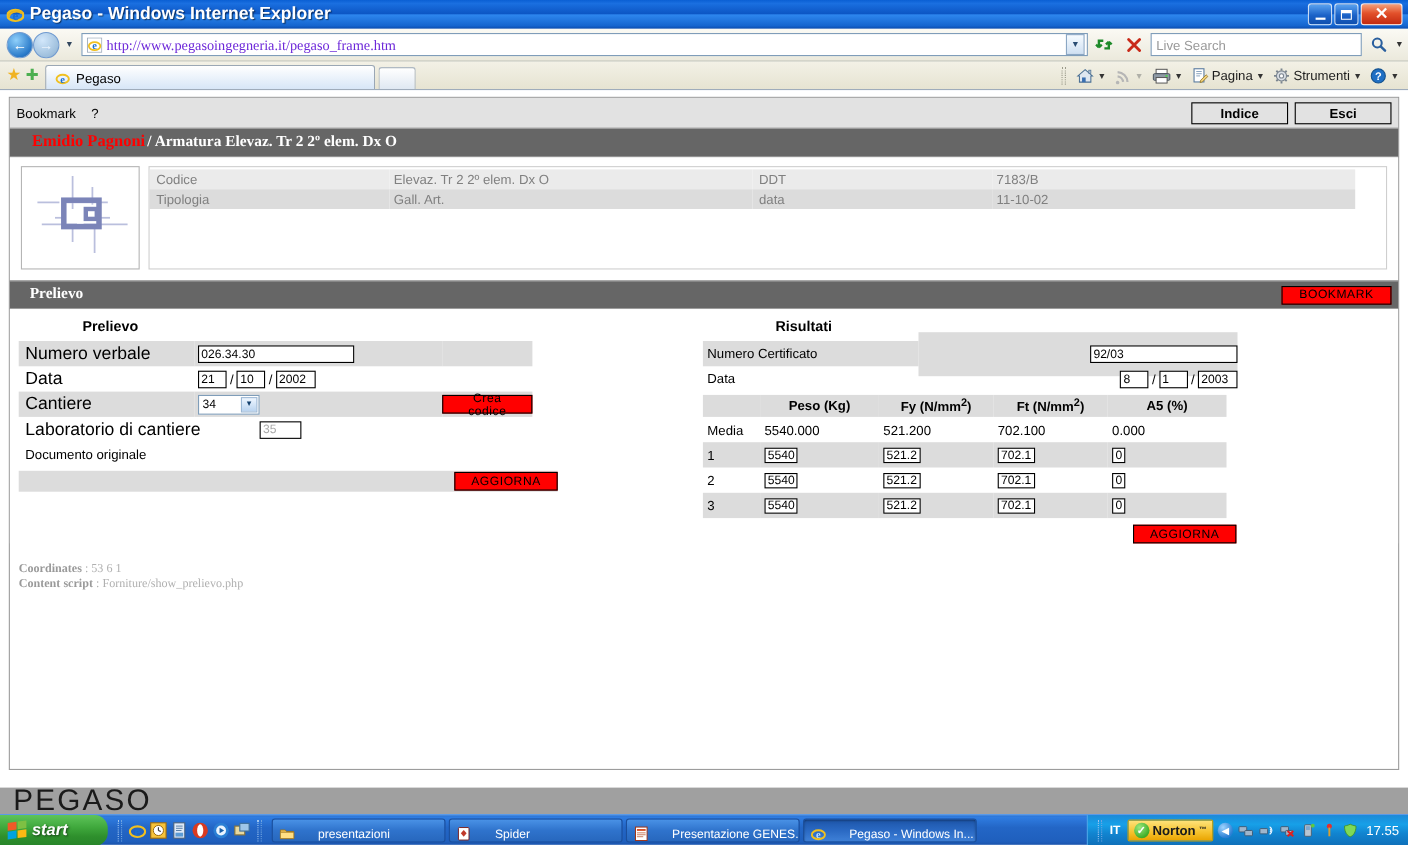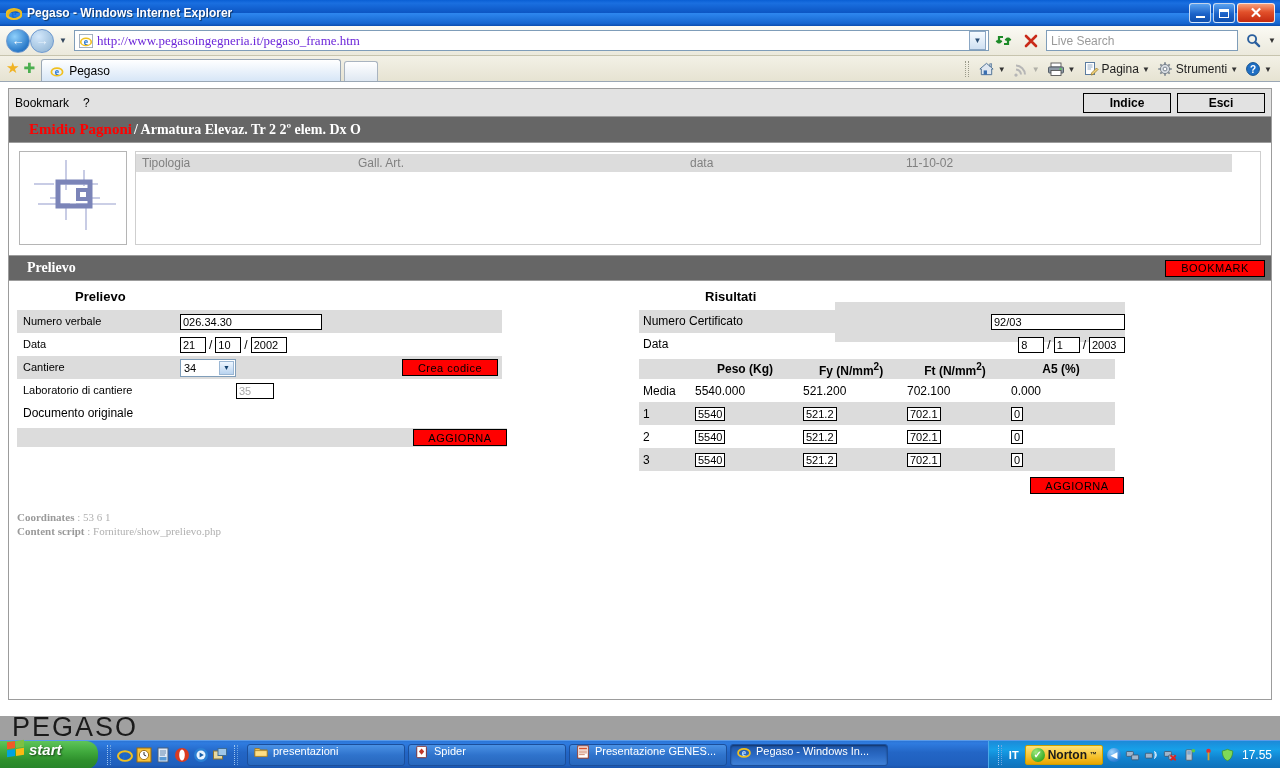--- a/index.html
+++ b/index.html
@@ -26,21 +26,21 @@
     height: 26px;
     background: linear-gradient(to bottom,#0a5fd4 0%,#1a6fe0 12%,#0c56c4 48%,#2d86ee 52%,#1565cf 90%,#0b4cae 100%);
     display: flex; align-items: center;
     padding: 0 2px 0 6px;
     position: relative;
   }
   .titlebar .ie-logo {
     width: 16px; height: 16px; margin-right: 5px; position: relative; flex: 0 0 auto;
   }
   .titlebar .tb-text {
-    color: #ffffff; font-weight: bold; font-size: 12px;
+    color: #ffffff; font-weight: bold; font-size: 16px;
     text-shadow: 1px 1px 1px rgba(0,0,0,0.55);
     white-space: nowrap;
   }
   .win-btns { margin-left: auto; display: flex; gap: 2px; padding-right: 3px; }
   .win-btn {
     width: 22px; height: 20px; border-radius: 3px;
     border: 1px solid rgba(255,255,255,0.75);
     display: flex; align-items: center; justify-content: center;
     color: #fff; font-size: 11px; font-weight: bold;
     background: linear-gradient(to bottom,#5ba3f0,#1b62c8 55%,#0f4fae);
@@ -222,27 +222,27 @@
   .col-left { width: 620px; padding-left: 8px; }
   .col-right { flex:1 1 auto; padding-left: 10px; }
   .col-head {
     font-weight:bold; font-size:13px; padding: 2px 0 6px 58px;
     font-family:"Liberation Sans",sans-serif;
   }
   .col-right .col-head { padding-left: 66px; }
 
   .frow { display:flex; align-items:center; height:23px; }
   .frow .lbl {
-    width: 160px; padding-left:6px; font-size:11px; color:#000;
+    width: 160px; padding-left:6px; font-size:16px; color:#000;
     height:23px; line-height:23px;
   }
   .frow .fld {
     width: 225px; height:23px; display:flex; align-items:center; padding-left:3px;
   }
-  .frow .tail { width: 100px; height:23px; }
+  .frow .tail { width: 82px; height:23px;text-align:center; }
   .frow.shade .lbl, .frow.shade .fld, .frow.shade .tail { background:#dcdcdc; }
 
   .ti {
     border:1px solid #000; background:#fff; height:16px;
     font-size:11px; font-family:"Liberation Sans",sans-serif;
     padding: 0 2px; color:#000; line-height:14px;
   }
   .ti.w-verbale { width:142px; }
   .ti.d2 { width:26px; }
   .ti.d4 { width:36px; }
@@ -317,41 +317,41 @@
   .taskbar {
     position:absolute; left:0; top:740px; width:1280px; height:28px;
     background: linear-gradient(to bottom,#2b74d4 0%,#2f7ce0 8%,#2366c6 42%,#1f5fbd 88%,#1a54ad 100%);
     display:flex; align-items:center;
     border-top:1px solid #5a9ae8;
   }
   .startbtn {
     width: 98px; height:28px;
     background: linear-gradient(to bottom,#5ec45a 0%,#3fa83c 40%,#2e8f2c 70%,#27842a 100%);
     border-radius: 0 12px 12px 0;
-    display:flex; align-items:flex-start; gap:5px; padding-left:7px;
+    display:flex; align-items:center; gap:5px; padding-left:7px;
     color:#fff; font-style:italic; font-weight:bold; font-size:15px;
     text-shadow: 1px 1px 2px rgba(0,0,0,0.6);
     font-family:"Liberation Sans",sans-serif;
     flex:0 0 auto;
   }
   .win-flag {
     width:17px;height:15px;display:grid;
     grid-template-columns:1fr 1fr; grid-template-rows:1fr 1fr; gap:1px;
     transform: skewY(-8deg);
   }
   .win-flag i { display:block; }
   .qlaunch {
     display:flex; align-items:center; gap:3px; padding: 0 6px;
     height:28px;
   }
   .ql-sep { width:4px; height:20px; border-left:1px dotted #9dc4f0; border-right:1px dotted #6fa4e0; margin:0 3px;}
   .ql-ico { width:16px; height:16px; border-radius:2px; }
   .task-items { display:flex; gap:3px; align-items:center; flex:1 1 auto; }
   .task-btn {
-    height:22px; width:158px; display:flex; align-items:flex-start; gap:5px;
+    height:22px; width:158px; display:flex; align-items:flex-end; gap:21px;
     padding: 0 6px; color:#fff; font-size:11px;
     background: linear-gradient(to bottom,#4a92e6,#2f73cc 50%,#2767bd);
     border:1px solid #1b4f9c; border-radius:3px;
     white-space:nowrap; overflow:hidden;
   }
   .task-btn.active {
     background: linear-gradient(to bottom,#1d55a8,#2a69c3 50%,#3f81d8);
     box-shadow: inset 0 1px 2px rgba(0,0,0,0.4);
   }
   .task-ico { width:14px;height:14px; flex:0 0 auto; }
@@ -551,20 +551,26 @@
               <path d="M18 52 L50 52"></path>
               <path d="M56 52 L96 52"></path>
               <path d="M46 54 L46 68"></path>
               <path d="M66 56 L66 78"></path>
             </g>
             <rect x="38" y="30" width="32" height="24" fill="none" stroke="#7b84b8" stroke-width="5"></rect>
             <rect x="58" y="38" width="10" height="9" fill="none" stroke="#7b84b8" stroke-width="4"></rect>
           </svg>
         </div>
         <div class="kv-wrap">
+          <div class="kv-row">
+            <span class="kv-k">Codice</span>
+            <span class="kv-v">Elevaz. Tr 2 2º elem. Dx O</span>
+            <span class="kv-k">DDT</span>
+            <span class="kv-v">7183/B</span>
+          </div>
           <div class="kv-row alt">
             <span class="kv-k">Tipologia</span>
             <span class="kv-v">Gall. Art.</span>
             <span class="kv-k">data</span>
             <span class="kv-v">11-10-02</span>
           </div>
         </div>
       </div>
 
       <div class="sec-bar">

